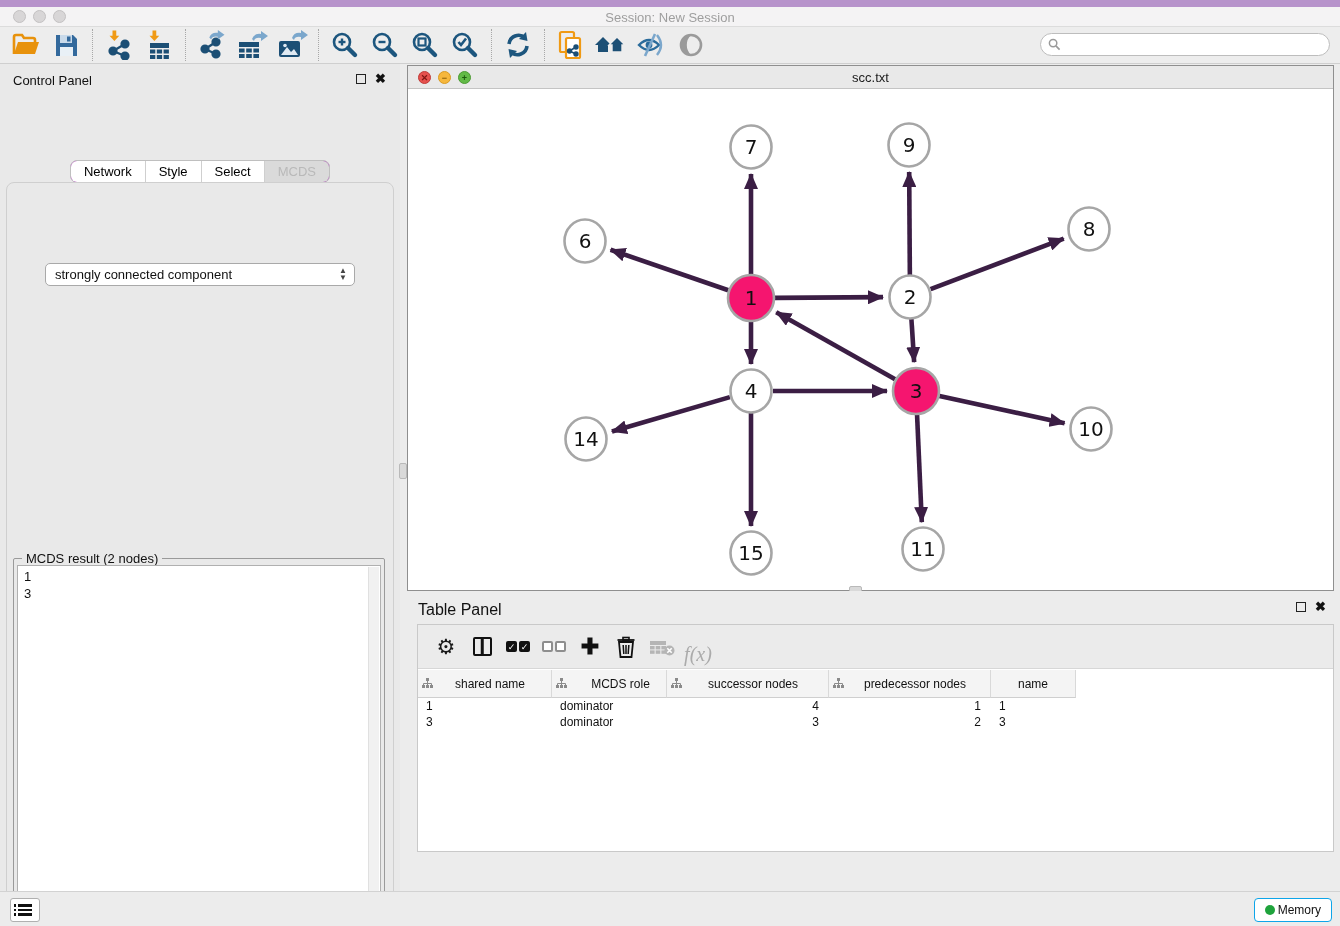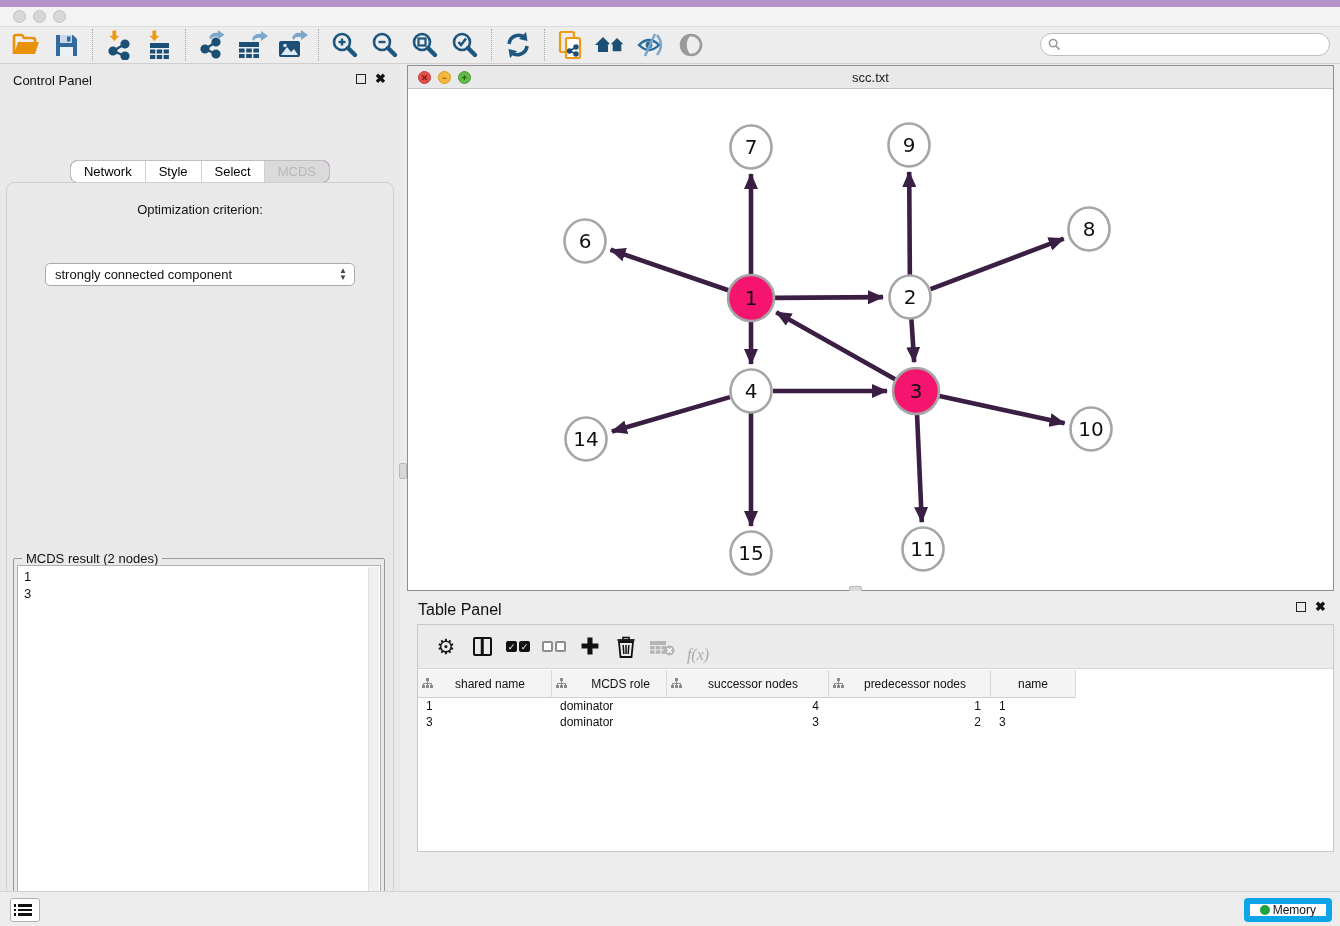--- a/index.html
+++ b/index.html
@@ -65,51 +65,52 @@
   #tp-container { position:absolute; left:10px; top:33px; width:917px; height:228px; background:#fff; border:1px solid #c9c9c9; }
   #tp-toolbar { position:absolute; left:0; top:0; width:100%; height:44px; background:#ebebeb; border-bottom:1px solid #d7d7d7; display:flex; align-items:center; padding-left:10px; }
   .tpt-icon { width:36px; height:30px; display:flex; align-items:center; justify-content:center; }
   .gear-glyph { font-size:21px; color:#1a1a1a; }
   .cols-glyph { width:19px; height:19px; border:2.5px solid #111; border-radius:2px; position:relative; }
   .cols-glyph::after { content:""; position:absolute; left:50%; top:0; bottom:0; width:2.5px; background:#111; transform:translateX(-50%); }
   .chk { width:11px; height:11px; border-radius:2px; display:inline-flex; align-items:center; justify-content:center; font-size:9px; margin:0 1px; }
   .chk.on { background:#111; color:#fff; }
   .chk.off { border:2px solid #8e8e8e; background:#fff; }
   .plus-glyph { font-size:22px; font-weight:bold; color:#111; line-height:20px; }
-  .fx-glyph { font-family:"Liberation Serif", serif; font-style:italic; font-size:16px; color:#ababab;margin-top:16px; }
+  .fx-glyph { font-family:"Liberation Serif", serif; font-style:italic; font-size:20px; color:#ababab;margin-top:16px; }
   .tablex-glyph { display:flex; align-items:center; color:#b5b5b5; }
 
   #tp-table { position:absolute; left:0; top:45px; width:100%; }
   #tp-head { display:flex; height:28px; }
   .th { background:#f4f4f4; border-right:1px solid #d9d9d9; border-bottom:1px solid #cfcfcf; display:flex; align-items:center; font-size:12px; padding:0 4px; position:relative; }
   .th .th-label { flex:1; text-align:center; }
   .tr { display:flex; height:16px; }
   .td { font-size:12px; line-height:16px; padding:0 10px 0 8px; white-space:nowrap; overflow:hidden; }
 
   #tp-tabs { position:absolute; left:0; right:0; top:273px; display:flex; justify-content:center; }
 
   
   #status-bar { left:0; top:891px; width:1340px; height:35px; background:#ececec; border-top:1px solid #d2d2d2; }
   #list-button { position:absolute; left:10px; top:6px; width:30px; height:24px; background:#fff; border:1px solid #b0b0b0; border-radius:3px; display:flex; align-items:center; justify-content:center; }
   .list-glyph { display:flex; flex-direction:column; gap:2px; }
   .list-glyph span { display:block; width:14px; height:2.4px; background:#111; position:relative; }
   .list-glyph span::before { content:""; position:absolute; left:-4px; top:0; width:2.4px; height:2.4px; background:#111; }
-  #memory-button { position:absolute; right:8px; top:6px; height:24px; background:#fff; border:6px solid #0ea5e9; border-radius:4px; display:flex; align-items:center; gap:3px; padding:0 10px; font-size:12px; }
+  #memory-button { position:absolute; right:8px; top:6px; height:24px; background:#fff; border:1px solid #0ea5e9; border-radius:4px; display:flex; align-items:center; gap:3px; padding:0 10px; font-size:12px; }
   #memory-dot { width:10px; height:10px; border-radius:50%; background:#1fa33c; }
 
   svg text { font-family:"DejaVu Sans", sans-serif; }
 </style>
 </head>
 <body>
 
 <div id="titlebar-accent" class="abs"></div>
 <div id="titlebar" class="abs">
   <span class="traffic-dot" style="left:13px"></span>
   <span class="traffic-dot" style="left:33px"></span>
   <span class="traffic-dot" style="left:53px"></span>
+  <div id="window-title">Session: New Session</div>
 </div>
 
 <div id="main-toolbar" class="abs">
   <span style="width:6px"></span>
   <span class="tb-icon">
     <svg width="30" height="28" viewBox="0 0 30 28">
         <path d="M3 23 L3 6 Q3 4 5 4 L11 4 L13 7 L22 7 Q24 7 24 9 L24 11" fill="none" stroke="#e8920c" stroke-width="2.6"></path>
         <path d="M3 23 L7 11 L28 11 L24 23 Z" fill="#e8920c"></path>
       </svg>
   </span>
@@ -277,21 +278,20 @@
   </div>
   <div id="cp-tabs">
       <div class="tab-group" id="cp-tab-group">
         <span class="tab">Network</span>
         <span class="tab">Style</span>
         <span class="tab">Select</span>
         <span class="tab active">MCDS</span>
       </div>
     </div>
   <div id="cp-content">
-    <div id="opt-label">Optimization criterion:</div>
     <div id="criterion-select">
       <span>strongly connected component</span>
       <span class="spin-arrows">
           <span>▲</span>
           <span>▼</span>
         </span>
     </div>
     <div id="mcds-group">
       <span id="mcds-group-title">MCDS result (2 nodes)</span>
       <div id="mcds-textarea">

